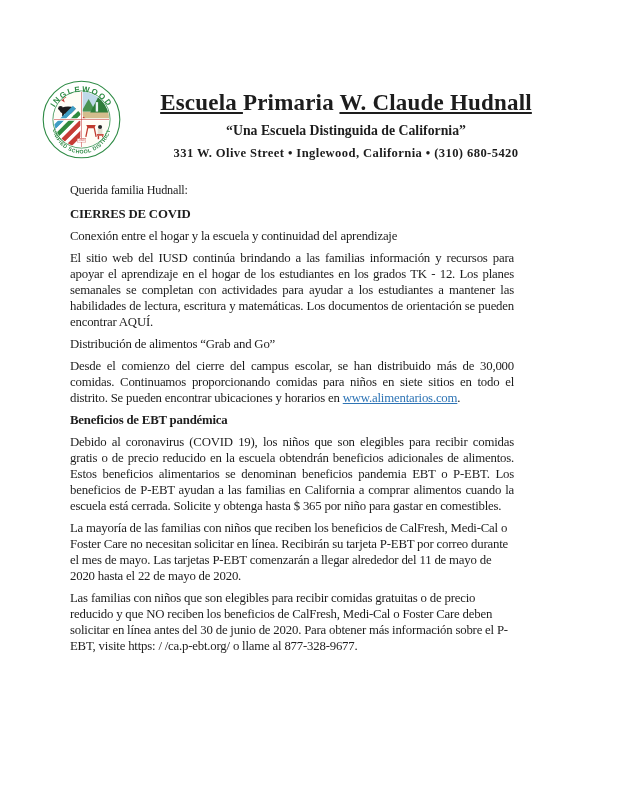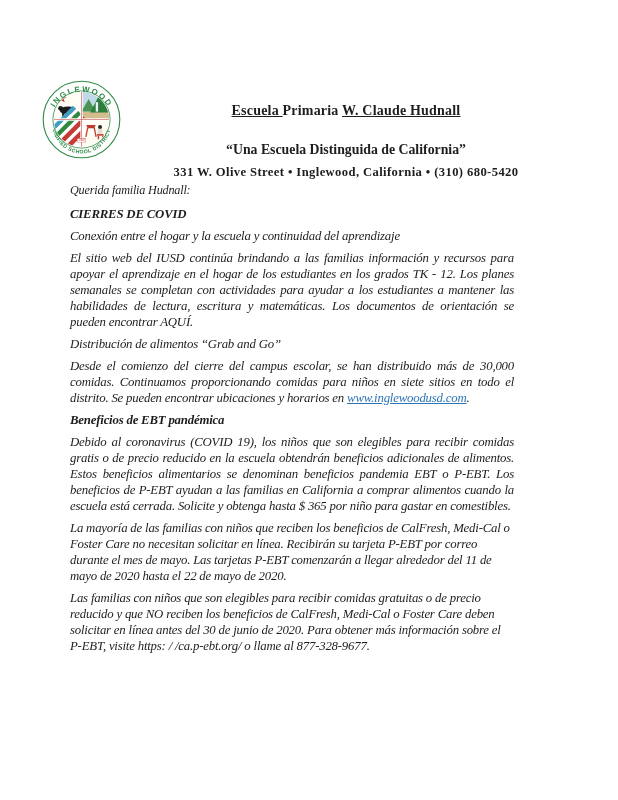--- a/index.html
+++ b/index.html
@@ -22,52 +22,51 @@
     height: 79px;
   }
   .header-text {
     position: absolute;
     left: 118px;
     top: 90px;
     width: 456px;
     text-align: center;
   }
   .school-name {
-    margin: 8px;
-    font-size: 14px;
+    margin: 0;
+    font-size: 23px;
     font-weight: bold;
     letter-spacing: 0.2px;
     white-space: pre;
     line-height: 26px;
   }
   .school-name .u { text-decoration: underline; }
   .motto {
     font-size: 13.8px;
     font-weight: bold;
-    margin-top: 18px;
+    margin-top: 7px;
     line-height: 15px;
   }
   .address {
     font-size: 12.6px;
     font-weight: bold;
     letter-spacing: 0.4px;
     margin-top: 8px;
     line-height: 15px;
   }
 
   
   .letter-body {
     position: absolute;
     left: 70px;
     top: 182px;
     width: 444px;
     font-size: 12.8px;
     line-height: 16px;
     letter-spacing: -0.2px;
-    font-style: italic;
   }
   .letter-body p { margin: 0 0 6px 0; }
   .salutation { font-size: 12.2px; margin-bottom: 8px !important; }
   .sec-heading { font-weight: bold; }
   .justify { text-align: justify; }
   .weblink {
     color: #2e74b5;
     text-decoration: underline;
     cursor: pointer;
   }
@@ -161,21 +160,21 @@
 
 
     <p class="sec-heading">CIERRES DE COVID</p>
 
     <p>Conexión entre el hogar y la escuela y continuidad del aprendizaje</p>
 
     <p class="justify">El sitio web del IUSD continúa brindando a las familias información y recursos para apoyar el aprendizaje en el hogar de los estudiantes en los grados TK - 12. Los planes semanales se completan con actividades para ayudar a los estudiantes a mantener las habilidades de lectura, escritura y matemáticas. Los documentos de orientación se pueden encontrar AQUÍ.</p>
 
     <p>Distribución de alimentos “Grab and Go”</p>
 
-    <p class="justify"><span>Desde el comienzo del cierre del campus escolar, se han distribuido más de 30,000 comidas. Continuamos proporcionando comidas para niños en siete sitios en todo el distrito. Se pueden encontrar ubicaciones y horarios en </span><a class="weblink">www.inglewoodusd.com</a><span>.</span></p>
+    <p class="justify"><span>Desde el comienzo del cierre del campus escolar, se han distribuido más de 30,000 comidas. Continuamos proporcionando comidas para niños en siete sitios en todo el distrito. Se pueden encontrar ubicaciones y horarios en </span><a class="weblink">www.alimentarios.com</a><span>.</span></p>
 
     <p class="sec-heading">Beneficios de EBT pandémica</p>
 
     <p class="justify">Debido al coronavirus (COVID 19), los niños que son elegibles para recibir comidas gratis o de precio reducido en la escuela obtendrán beneficios adicionales de alimentos. Estos beneficios alimentarios se denominan beneficios pandemia EBT o P-EBT. Los beneficios de P-EBT ayudan a las familias en California a comprar alimentos cuando la escuela está cerrada. Solicite y obtenga hasta $ 365 por niño para gastar en comestibles.</p>
 
     <p>La mayoría de las familias con niños que reciben los beneficios de CalFresh, Medi-Cal o Foster Care no necesitan solicitar en línea. Recibirán su tarjeta P-EBT por correo durante el mes de mayo. Las tarjetas P-EBT comenzarán a llegar alrededor del 11 de mayo de 2020 hasta el 22 de mayo de 2020.</p>
 
     <p>Las familias con niños que son elegibles para recibir comidas gratuitas o de precio reducido y que NO reciben los beneficios de CalFresh, Medi-Cal o Foster Care deben solicitar en línea antes del 30 de junio de 2020. Para obtener más información sobre el P-EBT, visite https: / /ca.p-ebt.org/ o llame al 877-328-9677.</p>
   </div>
 

